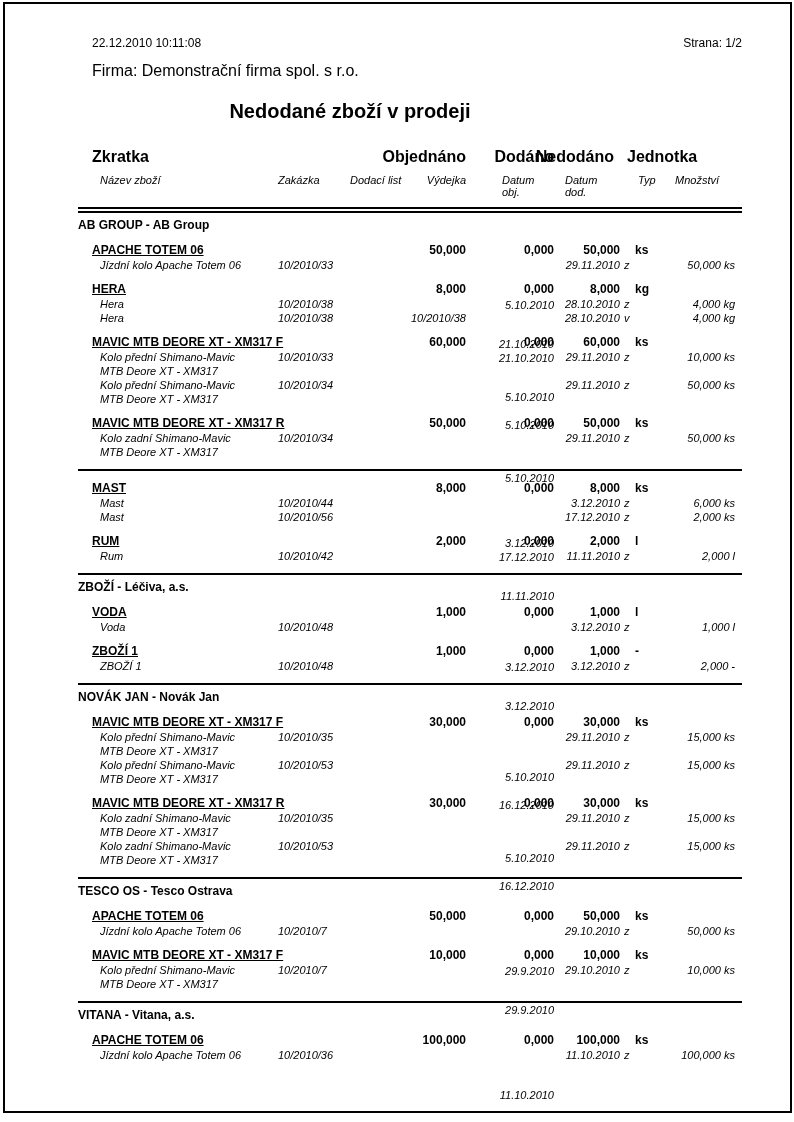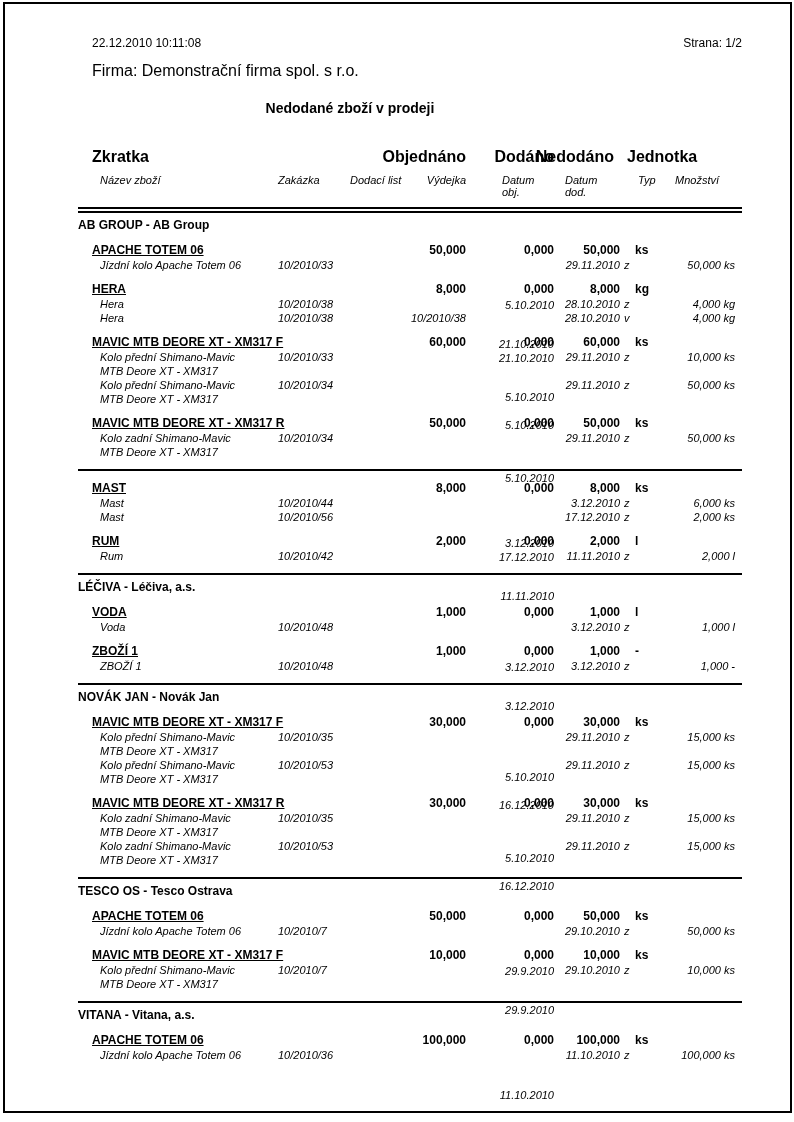--- a/index.html
+++ b/index.html
@@ -13,21 +13,21 @@
     position: absolute; left: 3px; top: 2px; right: 2px; bottom: 9px;
     border: 2px solid #000; pointer-events: none;
   }
   .content { position: absolute; left: 78px; top: 0; width: 664px; }
 
   .meta-datetime { position: absolute; left: 14px; top: 36px; font-size: 12px; }
   .meta-page     { position: absolute; right: 0; top: 36px; font-size: 12px; }
   .meta-company  { position: absolute; left: 14px; top: 62px; font-size: 16px; }
   .report-title  {
     position: absolute; left: -78px; width: 700px; top: 100px;
-    text-align: center; font-size: 14px; font-weight: bold;
+    text-align: center; font-size: 20px; font-weight: bold;
   }
 
   .report { position: absolute; left: 0; top: 148px; width: 664px; }
 
   .hdr1 { position: relative; height: 26px; font-size: 16px; font-weight: bold; }
   .hdr2 { position: relative; height: 32px; font-size: 11px; font-style: italic; }
   .report-header { border-bottom: 2px solid #000; padding-bottom: 1px; }
 
   .cell { position: absolute; top: 0; white-space: nowrap; }
   .pre  { white-space: pre-line; line-height: 12px; }
@@ -265,21 +265,21 @@
     <span class="cell d-datumdod">11.11.2010</span>
     <span class="cell d-typ">z</span>
     <span class="cell d-mnozstvi">2,000 l</span>
   </div>
 </div>
   </div>
 </div>
   </div>
 
   <div class="group">
-    <div class="group-name">LÉČIVA - Léčiva, a.s.</div>
+    <div class="group-name">ZBOŽÍ - Léčiva, a.s.</div>
     <div>
   <div class="item">
     <div class="item-row">
       <span class="item-name">VODA</span>
       <span class="cell i-objednano">1,000</span>
       <span class="cell i-dodano">0,000</span>
       <span class="cell i-nedodano">1,000</span>
       <span class="cell i-jednotka">l</span>
     </div>
     <div>
@@ -304,21 +304,21 @@
       <span class="cell i-jednotka">-</span>
     </div>
     <div>
   <div class="detail-row">
     <span class="detail-name">ZBOŽÍ 1</span>
     <span class="cell d-zakazka">10/2010/48</span>
     <span class="cell d-vydejka"></span>
     <span class="cell d-datumobj">3.12.2010</span>
     <span class="cell d-datumdod">3.12.2010</span>
     <span class="cell d-typ">z</span>
-    <span class="cell d-mnozstvi">1,000 -</span>
+    <span class="cell d-mnozstvi">2,000 -</span>
   </div>
 </div>
   </div>
 </div>
   </div>
 
   <div class="group">
     <div class="group-name">NOVÁK JAN - Novák Jan</div>
     <div>
   <div class="item">

